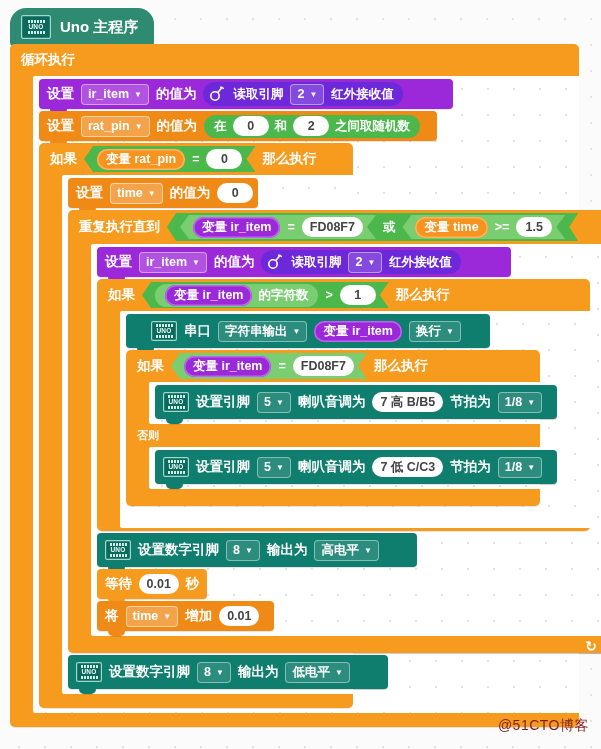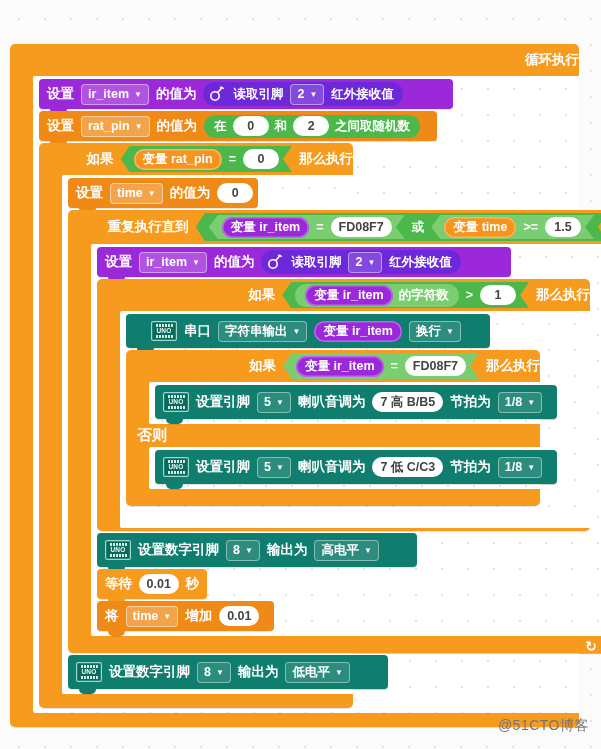--- a/index.html
+++ b/index.html
@@ -64,23 +64,23 @@
     border-radius: 5px;
     padding-left: 14px;
     margin-bottom: 2px;
     position: relative;
     filter: drop-shadow(0 1px 0 rgba(0,0,0,.10));
   }
   .wrap-head {
     display: flex; align-items: center; gap: 7px;
     height: 32px;
     margin-left: -14px;
+    padding-left: 11px;
     color: #fff; font-size: 13.5px; font-weight: bold;
     white-space: nowrap;
-    justify-content: flex-end;
   }
   .wrap-body {
     background: #fff;
     background-image:
       radial-gradient(circle, #e2e2e2 1px, transparent 1.2px);
     background-size: 26px 26px;
     padding: 3px 0 3px 4px;
     border-radius: 2px 0 0 2px;
     min-height: 16px;
     margin-left: 9px;
@@ -92,21 +92,21 @@
   }
   .wrap-foot .loop-arrow {
     position: absolute; right: 10px; top: 2px;
     color: #fff; font-size: 14px; font-weight: bold;
   }
   .wrap-else {
     height: 23px;
     margin-left: -14px;
     padding-left: 11px;
     display: flex; align-items: center;
-    color: #fff; font-size: 15px; font-weight: bold;
+    color: #fff; font-size: 11px; font-weight: bold;
   }
 
   
   .pill {
     display: inline-flex; align-items: center; justify-content: center;
     height: 21px;
     padding: 0 9px;
     border-radius: 11px;
     font-size: 12.5px; font-weight: bold;
     color: #fff;
@@ -196,30 +196,40 @@
     padding: 0 16px 0 11px;
     height: 38px;
     border-radius: 16px 16px 4px 4px;
     position: relative;
     filter: drop-shadow(0 1px 0 rgba(0,0,0,.10));
   }
   .hat .uno-ico { width: 30px; height: 24px; }
 
   .watermark {
     position: absolute; right: 12px; bottom: 14px;
-    color: #737373; font-size: 14px;
+    color: #7f1d1d; font-size: 14px;
     letter-spacing: .5px;
     user-select: none;
   }
 </style>
 </head>
 <body>
 
 <div class="canvas">
 
+  <div style="position:absolute;left:10px;top:8px;">
+    <div class="hat">
+      <span class="uno-ico">
+        <span class="dots"></span>
+          <span class="txt">UNO</span>
+          <span class="dots"></span>
+      </span>
+      <span>Uno 主程序</span>
+    </div>
+  </div>
 
   <div style="position:absolute;left:10px;top:44px;width:560px;">
     <div class="wrap" style="width:555px;">
       <div class="wrap-head">
         <span>循环执行</span>
       </div>
 
       <div class="wrap-body" style="padding-left:6px;">
 
         <div class="blk stmt c-purple" style="width:414px;">

